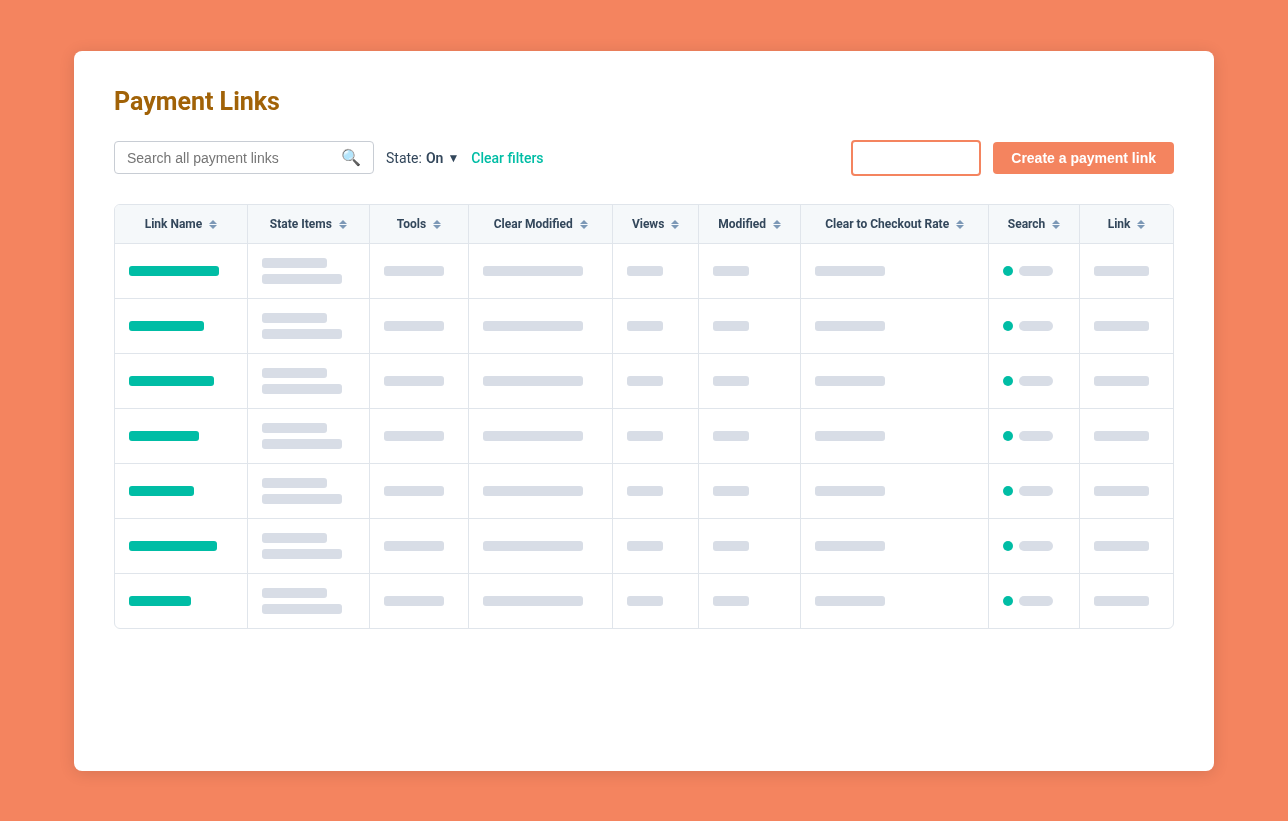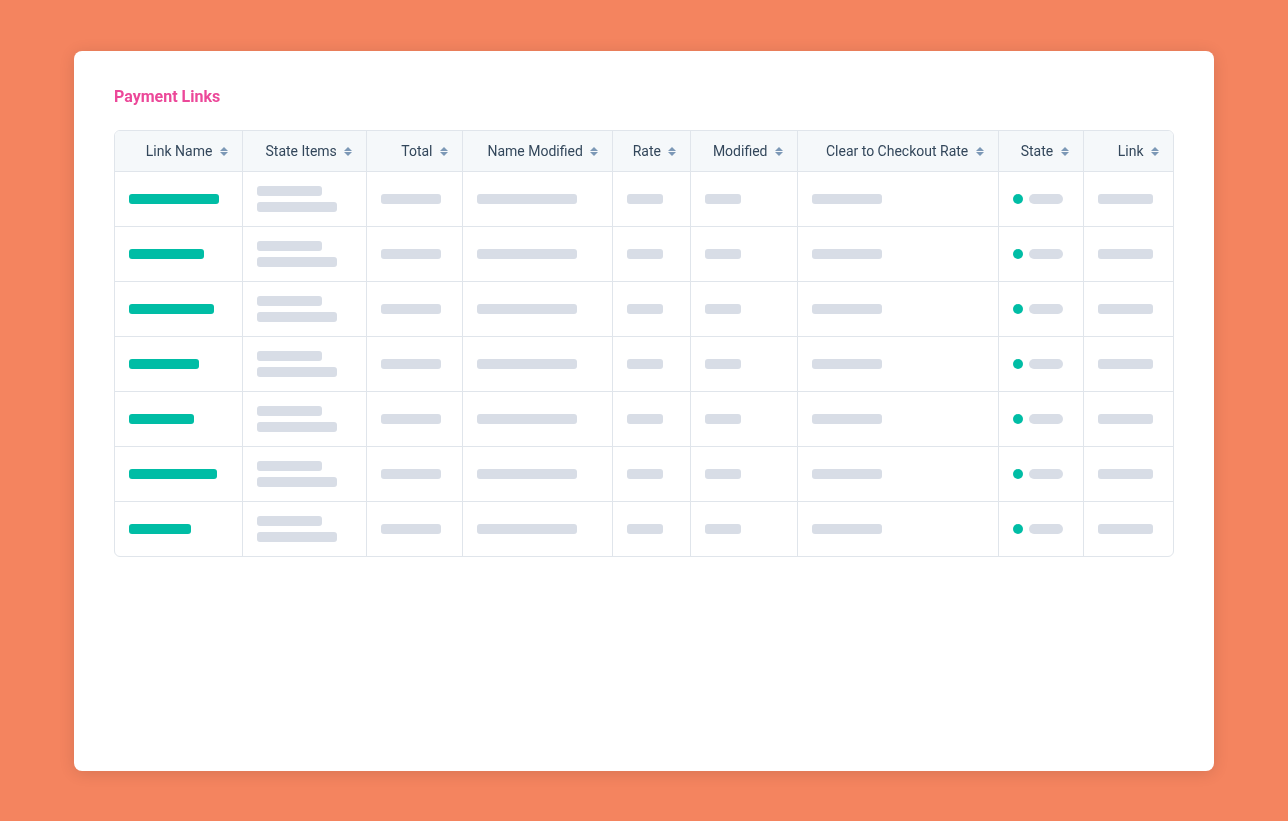--- a/index.html
+++ b/index.html
@@ -22,23 +22,23 @@
     }
     .card {
       background: #fff;
       border-radius: 8px;
       width: 1140px;
       min-height: 720px;
       padding: 36px 40px 40px;
       box-shadow: 0 2px 16px rgba(0,0,0,0.12);
     }
     .page-title {
-      font-size: 16px;
+      font-size: 25px;
       font-weight: 700;
-      color: #ec4899;
+      color: #a16207;
       margin-bottom: 24px;
     }
     .toolbar {
       display: flex;
       align-items: center;
       gap: 12px;
       margin-bottom: 28px;
     }
     .search-box {
       display: flex;
@@ -117,23 +117,23 @@
     table {
       width: 100%;
       border-collapse: collapse;
     }
     thead tr {
       background: #f5f8fa;
       border-bottom: 1px solid #e0e5eb;
     }
     thead th {
       padding: 12px 14px;
-      text-align: right;
-      font-size: 14px;
-      font-weight: 400;
+      text-align: center;
+      font-size: 12px;
+      font-weight: 700;
       color: #33475b;
       white-space: nowrap;
       border-right: 1px solid #e0e5eb;
     }
     thead th:last-child { border-right: none; }
     .sort-icon {
       display: inline-flex;
       flex-direction: column;
       margin-left: 4px;
       vertical-align: middle;
@@ -186,76 +186,96 @@
       flex-shrink: 0;
     }
   </style>
 </head>
 <body>
 
 <div class="page-wrapper">
   <div class="card">
     <h1 class="page-title">Payment Links</h1>
 
+    <div class="toolbar">
+      <div class="search-box">
+        <input type="text" placeholder="Search all payment links" style="">
+        <span class="search-icon">🔍</span>
+      </div>
+
+      <div class="state-filter">
+        <span class="state-label">State:</span>
+        <span class="state-value">On</span>
+        <span class="chevron">▼</span>
+      </div>
+
+      <a class="clear-filters">Clear filters</a>
+
+      <div class="toolbar-spacer"></div>
+
+      <div class="search-highlight-box"></div>
+
+      <button class="create-btn">Create a payment link</button>
+    </div>
 
     <div class="table-container">
       <table>
         <thead>
           <tr>
             <th>
               <span>Link Name</span>
               <span class="sort-icon">
                 <span class="sort-up"></span>
                 <span class="sort-down"></span>
               </span>
             </th>
             <th>
               <span>State Items</span>
               <span class="sort-icon">
                 <span class="sort-up"></span>
                 <span class="sort-down"></span>
               </span>
             </th>
             <th>
-              <span>Total</span>
-              <span class="sort-icon">
-                <span class="sort-up"></span>
-                <span class="sort-down"></span>
-              </span>
-            </th>
-            <th>
-              <span>Name Modified</span>
-              <span class="sort-icon">
-                <span class="sort-up"></span>
-                <span class="sort-down"></span>
-              </span>
-            </th>
-            <th>
-              <span>Rate</span>
+              <span>Tools</span>
+              <span class="sort-icon">
+                <span class="sort-up"></span>
+                <span class="sort-down"></span>
+              </span>
+            </th>
+            <th>
+              <span>Clear Modified</span>
+              <span class="sort-icon">
+                <span class="sort-up"></span>
+                <span class="sort-down"></span>
+              </span>
+            </th>
+            <th>
+              <span>Views</span>
               <span class="sort-icon">
                 <span class="sort-up"></span>
                 <span class="sort-down"></span>
               </span>
             </th>
             <th>
               <span>Modified</span>
               <span class="sort-icon">
                 <span class="sort-up"></span>
                 <span class="sort-down"></span>
               </span>
             </th>
             <th>
               <span>Clear to Checkout Rate</span>
               <span class="sort-icon">
                 <span class="sort-up"></span>
                 <span class="sort-down"></span>
               </span>
             </th>
             <th>
-              <span>State</span>
+              <span>Search</span>
               <span class="sort-icon">
                 <span class="sort-up"></span>
                 <span class="sort-down"></span>
               </span>
             </th>
             <th>
               <span>Link</span>
               <span class="sort-icon">
                 <span class="sort-up"></span>
                 <span class="sort-down"></span>

